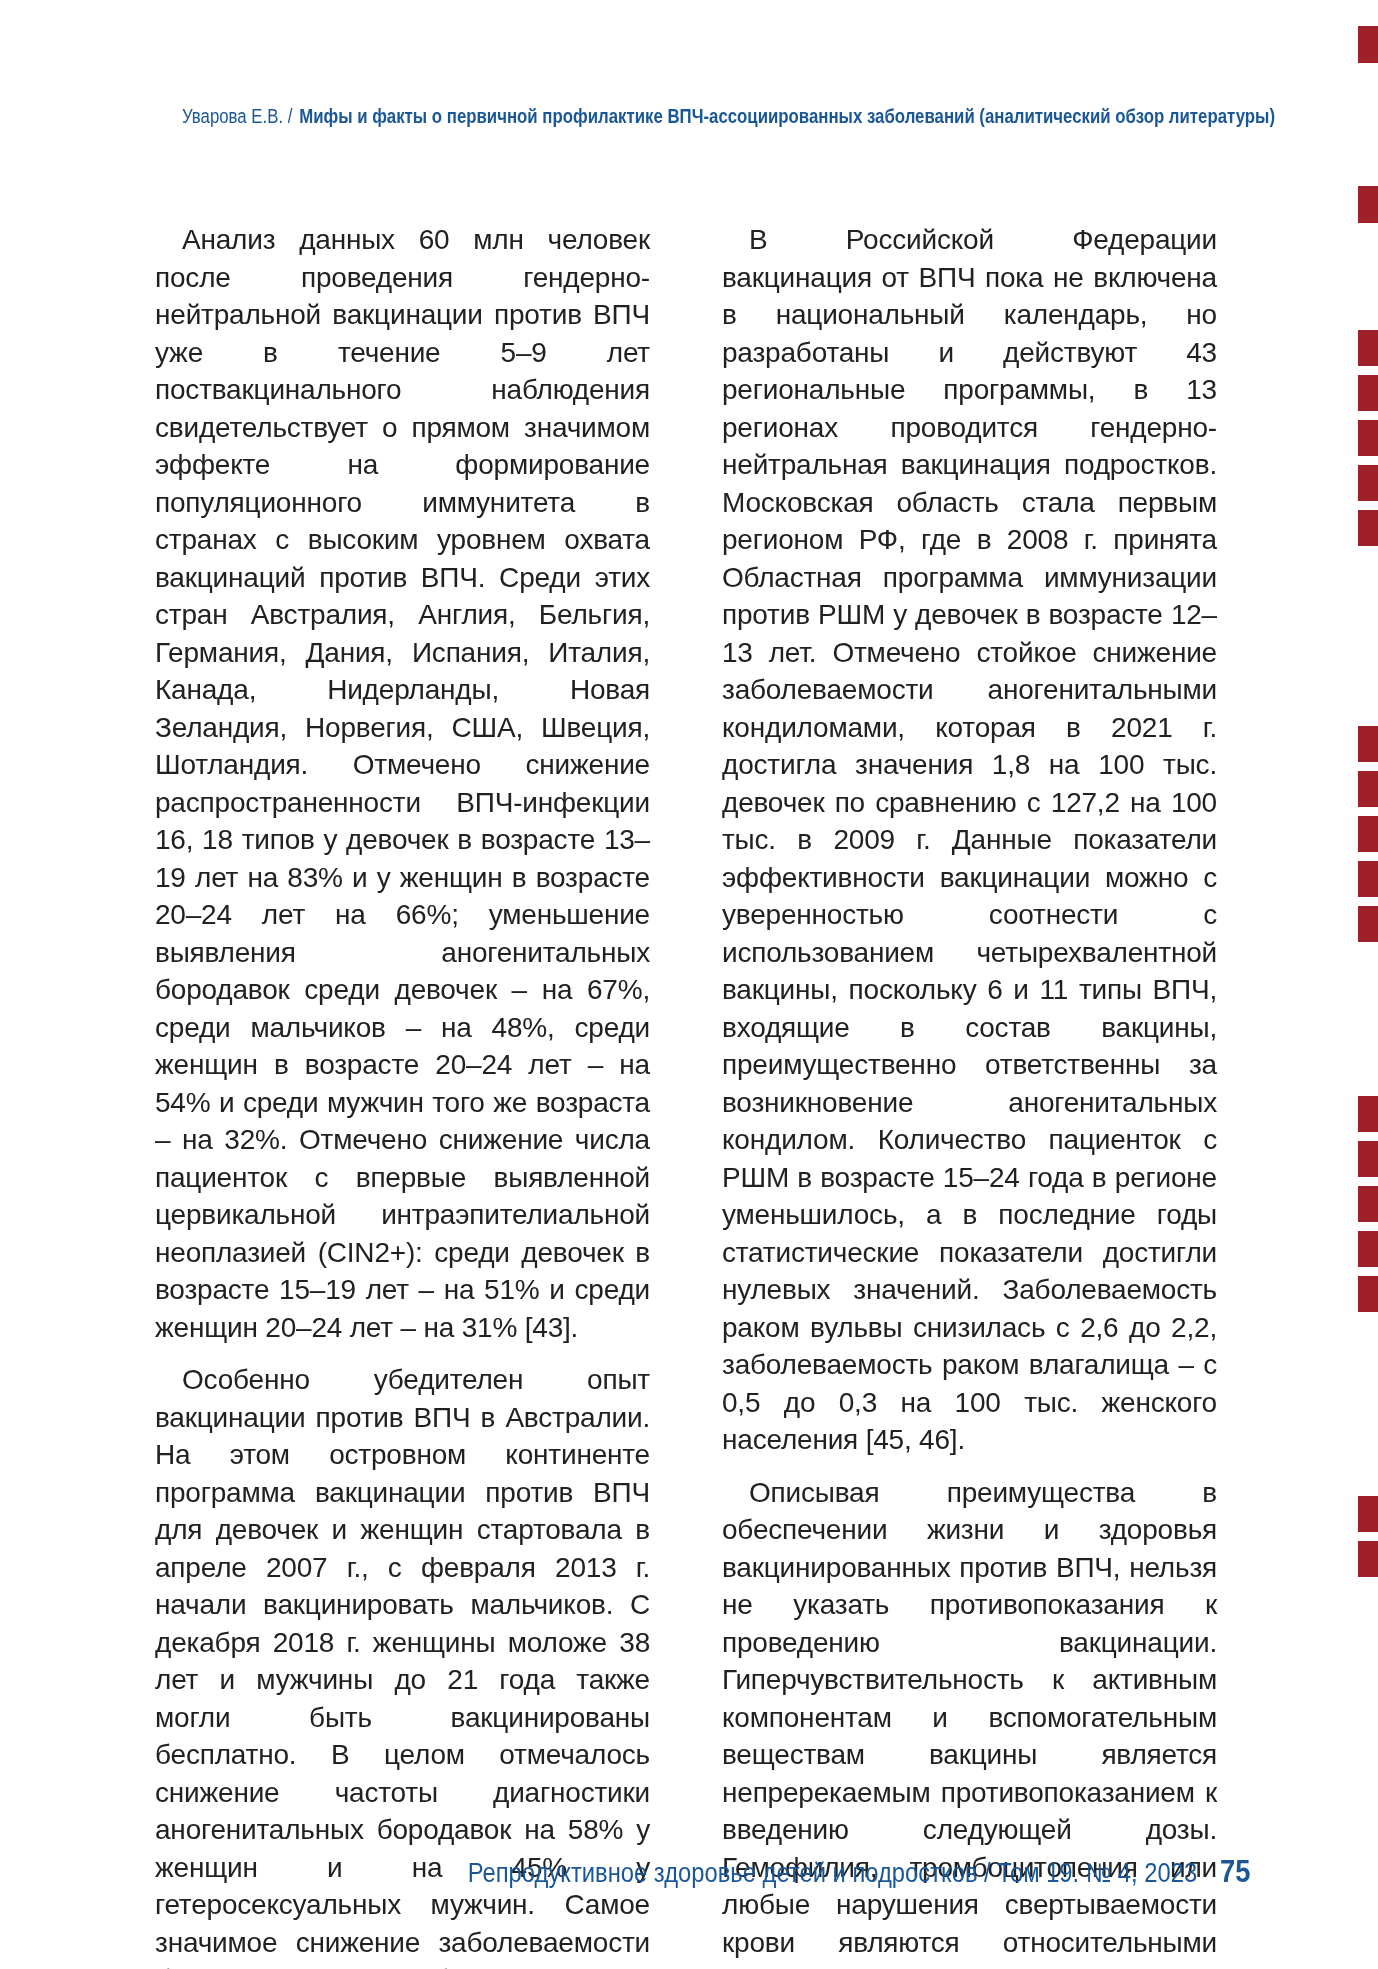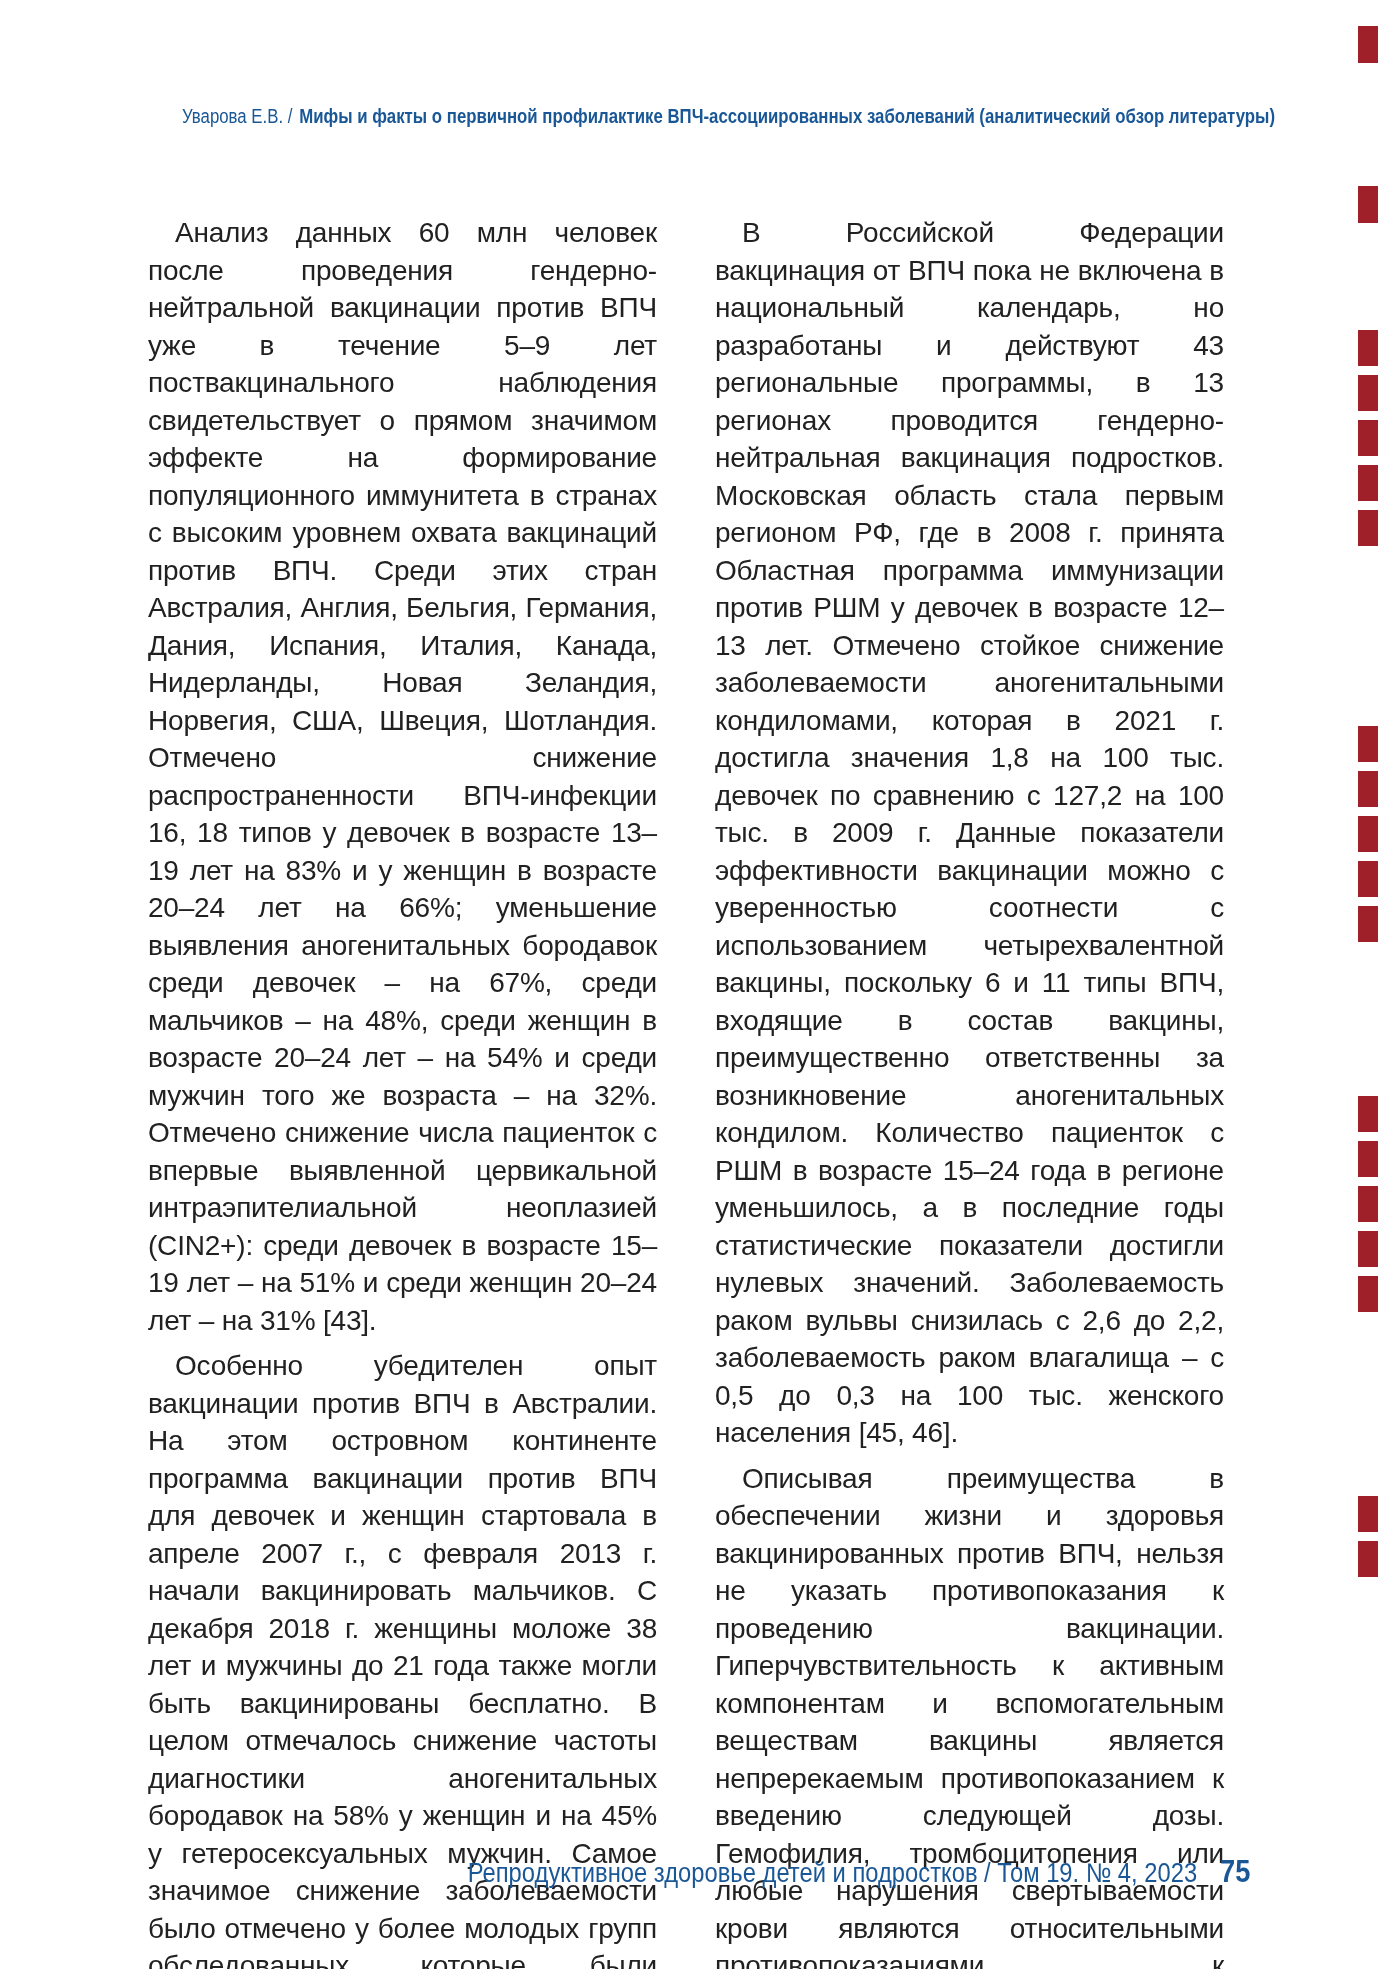--- a/index.html
+++ b/index.html
@@ -42,21 +42,21 @@
   }
   .col {
     width: 525px;
     font-size: 28px;
     line-height: 37.5px;
     letter-spacing: -0.2px;
     text-align: justify;
     color: #212121;
     hyphens: auto;
   }
-  .col p { margin: 8px; text-indent: 27px; }
+  .col p { margin: 15px; text-indent: 27px; }
 
   
   .page-footer {
     position: absolute;
     top: 1854px;
     right: 128px;
     display: flex;
     align-items: baseline;
     gap: 26px;
     color: #1a5796;

